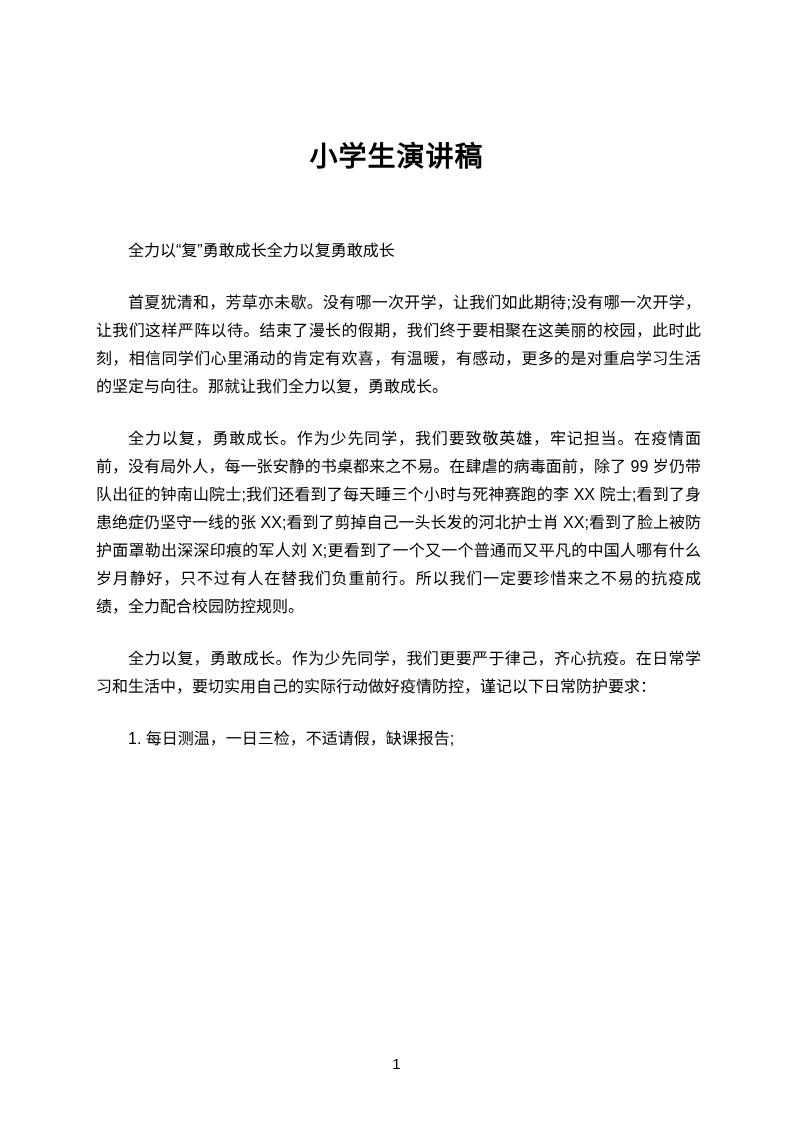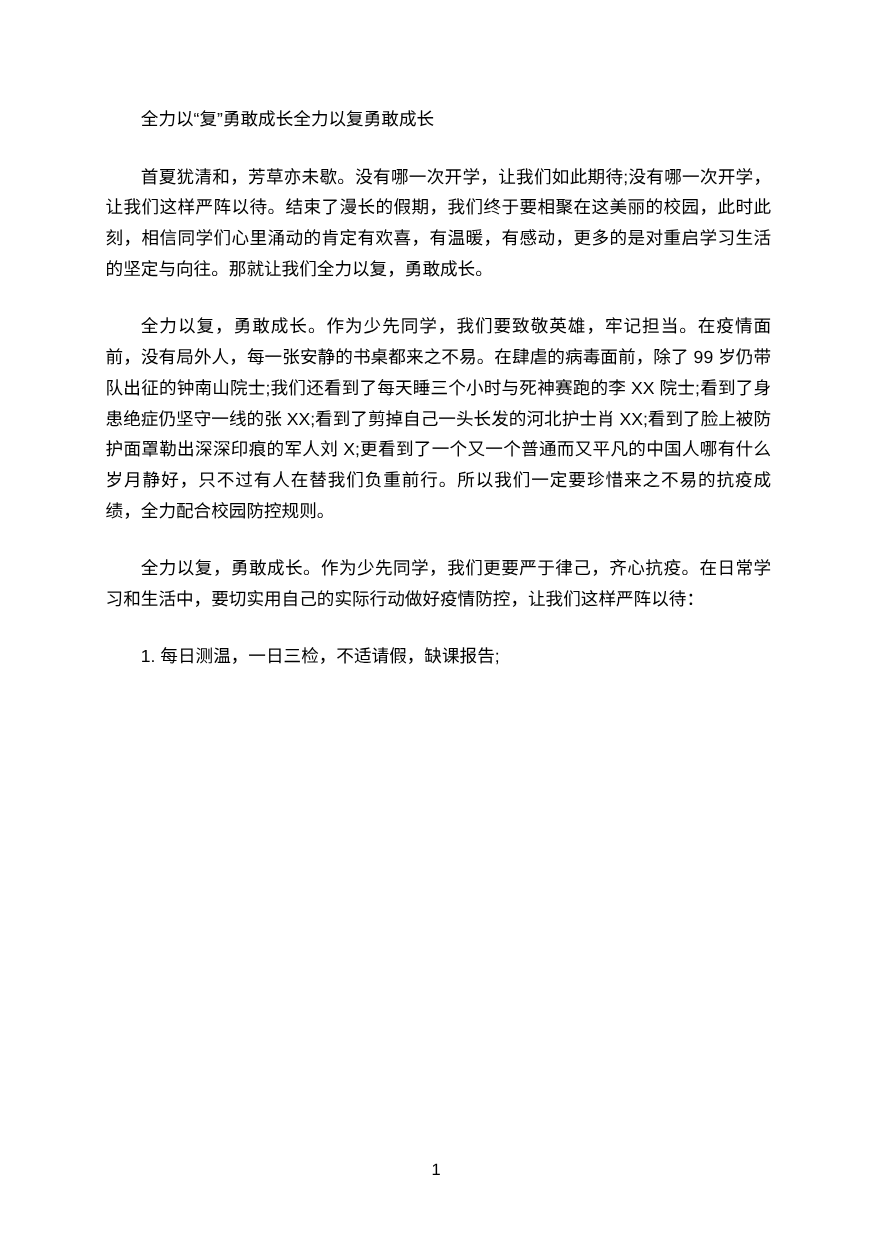--- a/index.html
+++ b/index.html
@@ -21,21 +21,21 @@
   .doc-title {
     margin: 0;
     padding-top: 137px;
     text-align: center;
     font-size: 28px;
     line-height: 40px;
     font-weight: 600;
     letter-spacing: 1px;
   }
   .content {
-    margin: 96px 92px 0 96px;
+    margin: 60px 92px 0 96px;
     font-size: 16px;
     line-height: 28px;
     text-align: justify;
   }
   .content p {
     margin: 0 0 24px 0;
     text-indent: 2em;
     word-break: break-all;
   }
   .footer {
@@ -46,25 +46,26 @@
     text-align: center;
     font-size: 15px;
     line-height: 20px;
     color: #000000;
   }
 </style>
 </head>
 <body>
 
 <div class="page">
+  <h1 class="doc-title">小学生演讲稿</h1>
 
   <div class="content">
     <p>全力以“复”勇敢成长全力以复勇敢成长</p>
     <p>首夏犹清和，芳草亦未歇。没有哪一次开学，让我们如此期待;没有哪一次开学，让我们这样严阵以待。结束了漫长的假期，我们终于要相聚在这美丽的校园，此时此刻，相信同学们心里涌动的肯定有欢喜，有温暖，有感动，更多的是对重启学习生活的坚定与向往。那就让我们全力以复，勇敢成长。</p>
     <p>全力以复，勇敢成长。作为少先同学，我们要致敬英雄，牢记担当。在疫情面前，没有局外人，每一张安静的书桌都来之不易。在肆虐的病毒面前，除了 99 岁仍带队出征的钟南山院士;我们还看到了每天睡三个小时与死神赛跑的李 XX 院士;看到了身患绝症仍坚守一线的张 XX;看到了剪掉自己一头长发的河北护士肖 XX;看到了脸上被防护面罩勒出深深印痕的军人刘 X;更看到了一个又一个普通而又平凡的中国人哪有什么岁月静好，只不过有人在替我们负重前行。所以我们一定要珍惜来之不易的抗疫成绩，全力配合校园防控规则。</p>
-    <p>全力以复，勇敢成长。作为少先同学，我们更要严于律己，齐心抗疫。在日常学习和生活中，要切实用自己的实际行动做好疫情防控，让我们这样严阵以待：</p>
+    <p>全力以复，勇敢成长。作为少先同学，我们更要严于律己，齐心抗疫。在日常学习和生活中，要切实用自己的实际行动做好疫情防控，谨记以下日常防护要求：</p>
     <p>1. 每日测温，一日三检，不适请假，缺课报告;</p>
   </div>
 
   <div class="footer">
     <span>1</span>
   </div>
 </div>
 
 </body></html>

